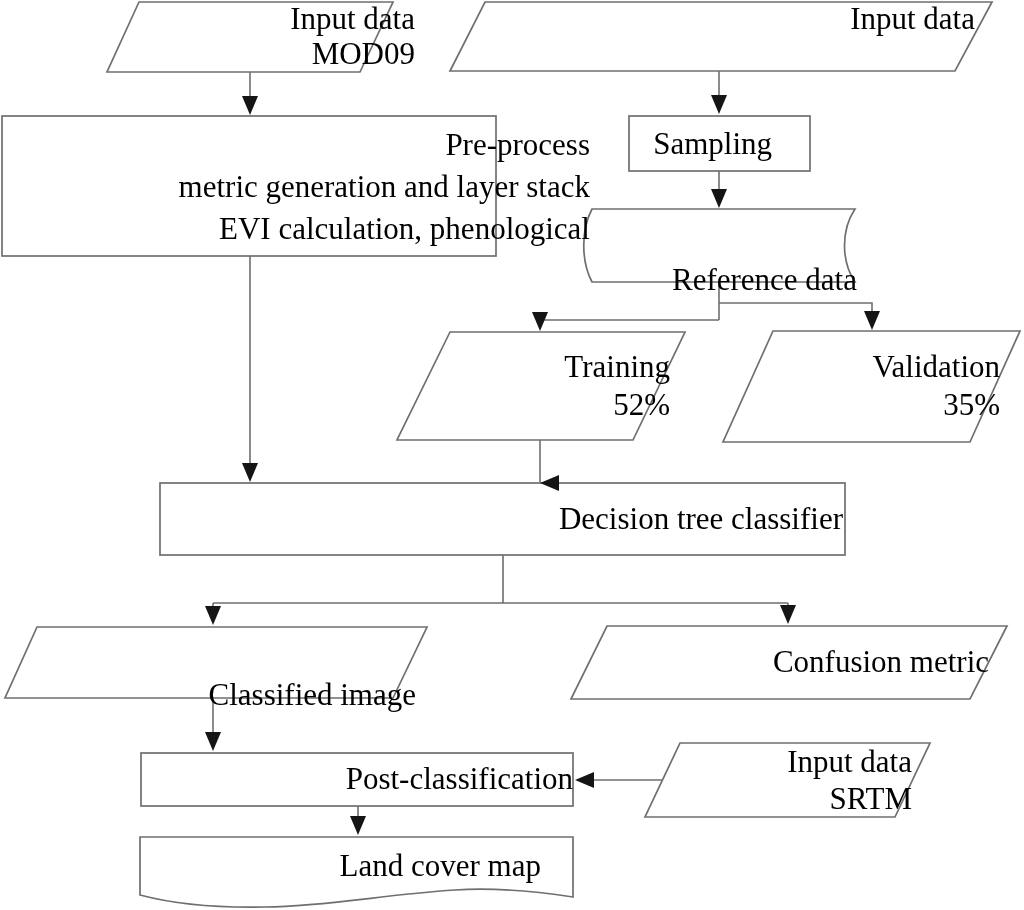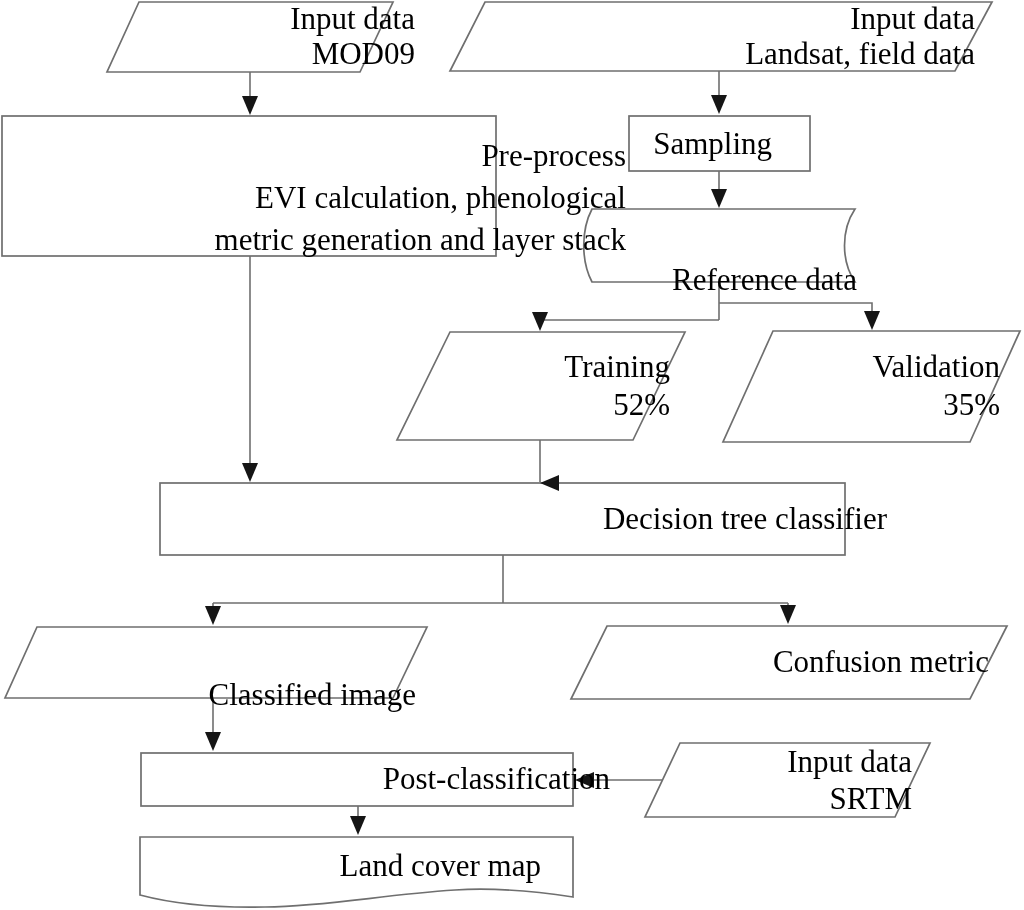--- a/index.html
+++ b/index.html
@@ -81,60 +81,59 @@
     <polygon class="ah" points="358,835 350,816 366,816"></polygon>
   </svg>
 
   <div class="label lh35" style="left:85px;top:1px;width:330px;">
     <div>Input data</div>
     <div>MOD09</div>
   </div>
 
   <div class="label lh35" style="left:470px;top:1px;width:505px;">
     <div>Input data</div>
-    <div>Landsat, field data</div>
   </div>
 
-  <div class="label lh42" style="left:2px;top:135px;width:588px;margin-left:36px;">
+  <div class="label lh42" style="left:2px;top:124px;width:588px;">
     <div>Pre-process</div>
+    <div>metric generation and layer stack</div>
     <div>EVI calculation, phenological</div>
-    <div>metric generation and layer stack</div>
   </div>
 
   <div class="label" style="left:629px;top:126px;width:143px;">
     <div>Sampling</div>
   </div>
 
   <div class="label" style="left:581px;top:236px;width:276px;margin-top:26px;">
     <div>Reference data</div>
   </div>
 
   <div class="label lh38" style="left:415px;top:348px;width:255px;">
     <div>Training</div>
     <div>52%</div>
   </div>
 
   <div class="label lh38" style="left:745px;top:348px;width:255px;">
     <div>Validation</div>
     <div>35%</div>
   </div>
 
-  <div class="label" style="left:160px;top:501px;width:683px;padding-left:44px;">
+  <div class="label" style="left:160px;top:501px;width:683px;">
     <div>Decision tree classifier</div>
   </div>
 
   <div class="label" style="left:16px;top:644px;width:400px;margin-top:33px;">
     <div>Classified image</div>
   </div>
 
   <div class="label" style="left:589px;top:644px;width:400px;">
     <div>Confusion metric</div>
   </div>
 
-  <div class="label" style="left:141px;top:761px;width:432px;padding-left:37px;">
+  <div class="label" style="left:141px;top:761px;width:432px;">
     <div>Post-classification</div>
   </div>
 
   <div class="label lh37" style="left:662px;top:743px;width:250px;">
     <div>Input data</div>
     <div>SRTM</div>
   </div>
 
   <div class="label" style="left:140px;top:848px;width:401px;">
     <div>Land cover map</div>

